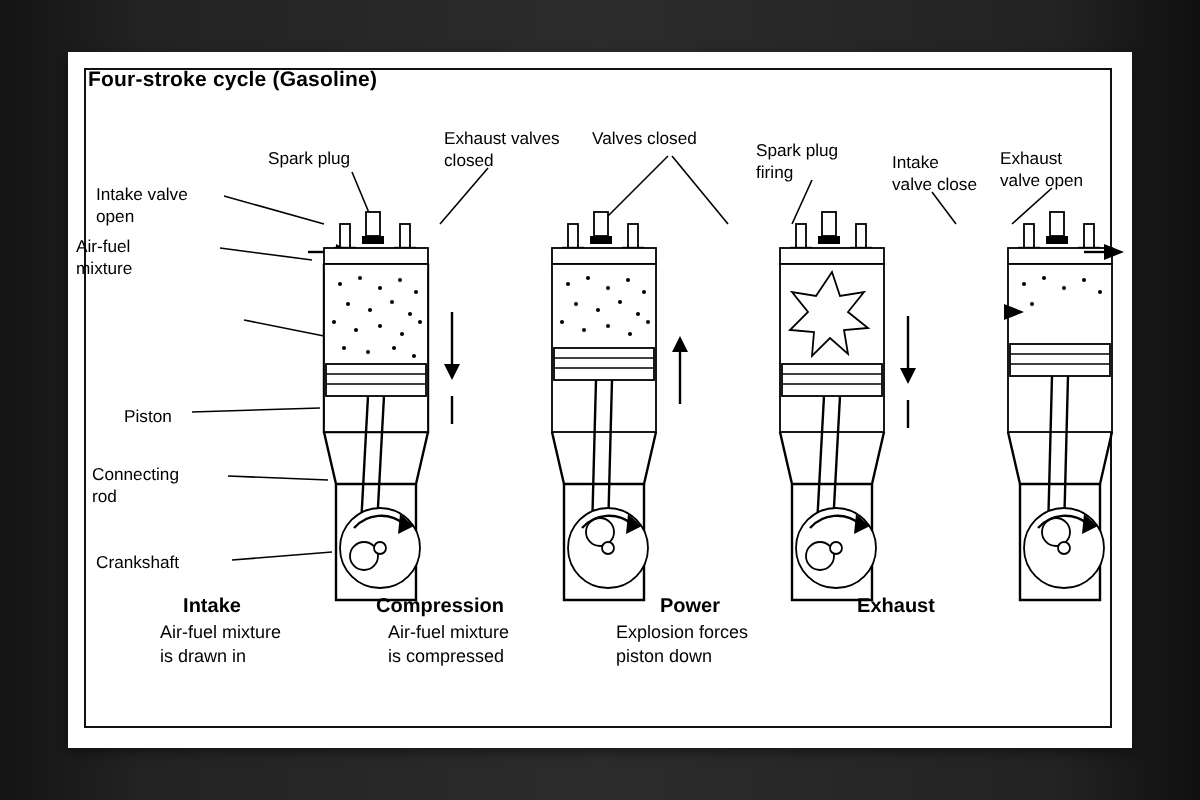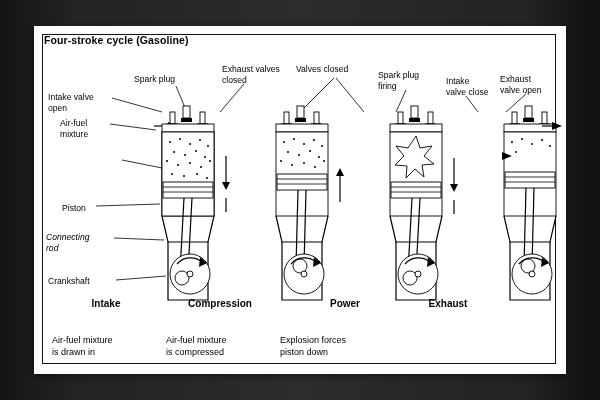--- a/index.html
+++ b/index.html
@@ -53,25 +53,26 @@
     font-weight: bold;
     color: #000;
   }
   .stage-label.s1 { left: 16px; }
   .stage-label.s2 { left: 130px; }
   .stage-label.s3 { left: 255px; }
   .stage-label.s4 { left: 358px; }
 
   .stage-caption {
     position: absolute;
-    top: 308px;
+    top: 284px;
     width: 126px;
     font-size: 9px;
     line-height: 12px;
     color: #000;
+    margin-left: 28px;
   }
   .stage-caption.s1 { left: 18px; }
   .stage-caption.s2 { left: 132px; }
   .stage-caption.s3 { left: 246px; }
   .stage-caption.s4 { left: 360px; }
 
   .lbl {
     position: absolute;
     font-size: 8.6px;
     line-height: 10.5px;
@@ -87,23 +88,23 @@
 </style>
 </head>
 <body>
 
 <div id="root">
   <div id="sheet">
     <div id="frame"></div>
     <div id="title">Four-stroke cycle (Gasoline)</div>
 
     <div class="lbl" style="left:14px; top:66px; width:70px;">Intake valve<br>open</div>
-    <div class="lbl" style="left:26px; top:92px; width:70px;">Air-fuel<br>mixture</div>
+    <div class="lbl" style="left:4px; top:92px; width:70px;">Air-fuel<br>mixture</div>
     <div class="lbl" style="left:28px; top:177px; width:60px;">Piston</div>
-    <div class="lbl" style="left:12px; top:206px; width:72px;font-style:italic;">Connecting<br>rod</div>
+    <div class="lbl" style="left:12px; top:206px; width:72px;">Connecting<br>rod</div>
     <div class="lbl" style="left:14px; top:250px; width:72px;">Crankshaft</div>
 
     <div class="lbl" style="left:100px; top:48px; width:70px;">Spark plug</div>
     <div class="lbl" style="left:172px; top:38px; width:76px;margin-left:16px;">Exhaust valves<br>closed</div>
     <div class="lbl" style="left:262px; top:38px; width:76px;">Valves closed</div>
     <div class="lbl" style="left:344px; top:44px; width:66px;">Spark plug<br>firing</div>
     <div class="lbl" style="left:412px; top:50px; width:62px;">Intake<br>valve close</div>
     <div class="lbl" style="left:466px; top:48px; width:58px;">Exhaust<br>valve open</div>
 
     <div class="lbl" style="left:478px; top:120px; width:48px;">Exhaust<br>gases</div>

